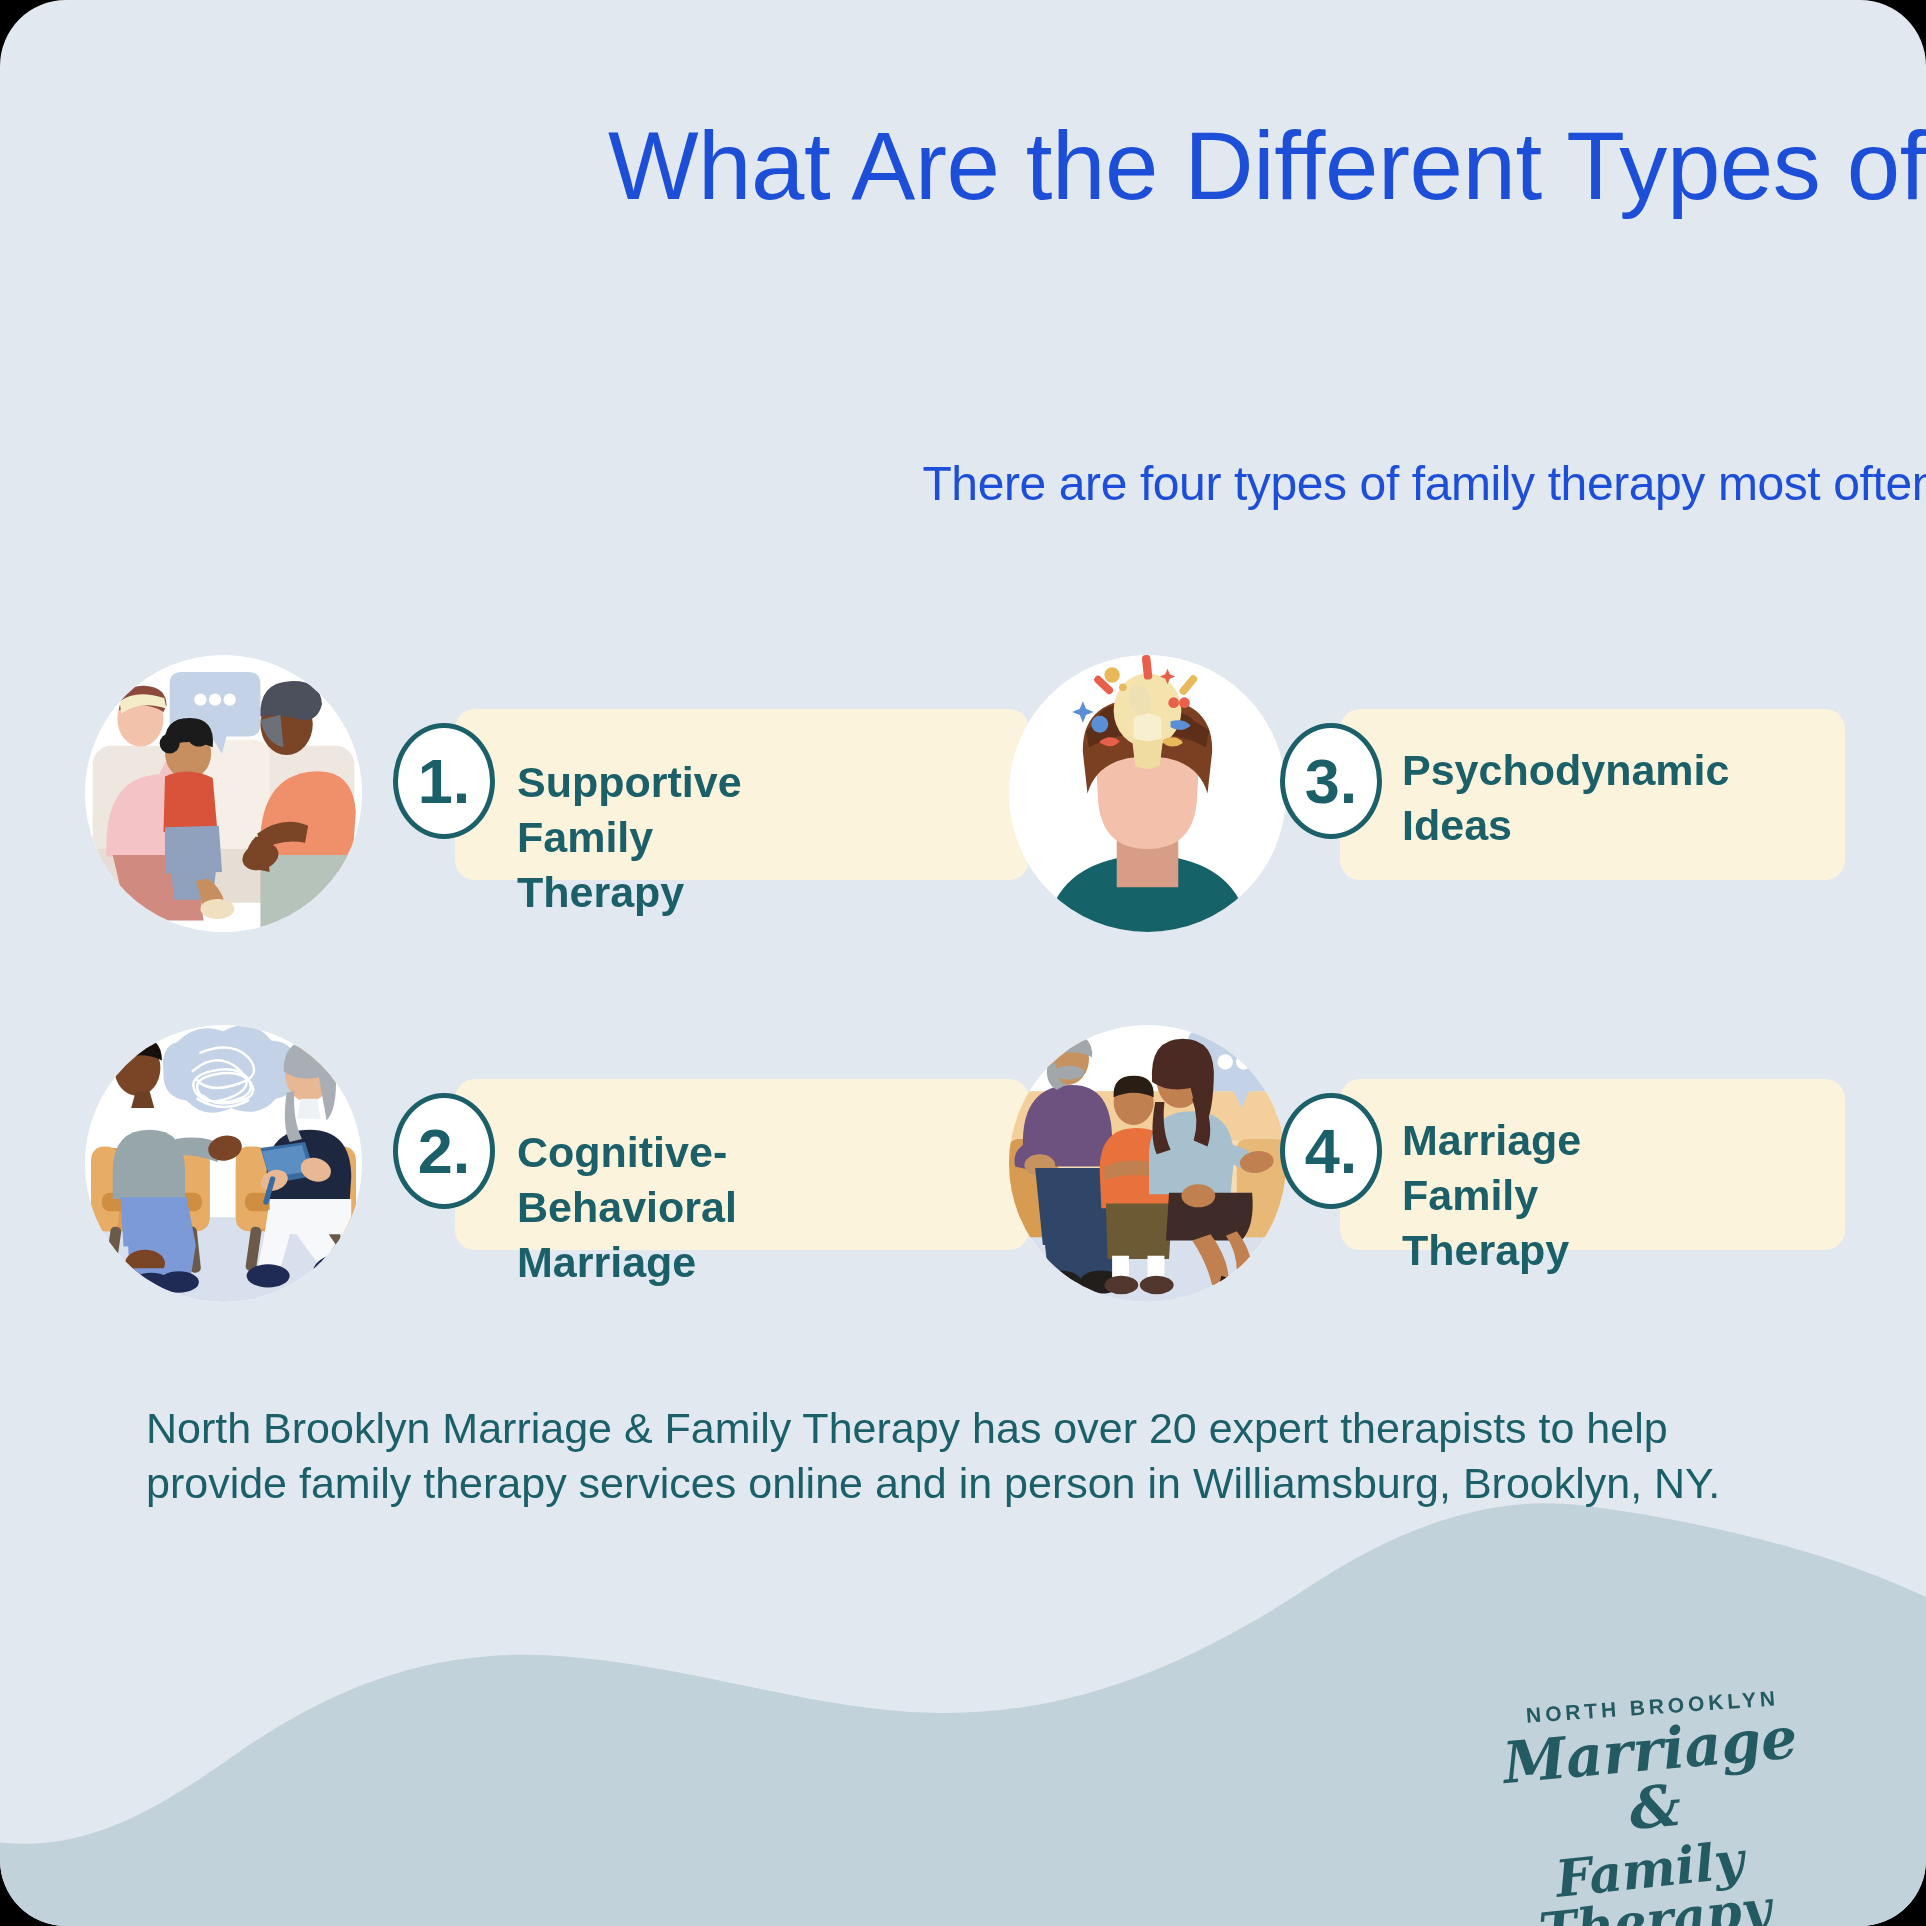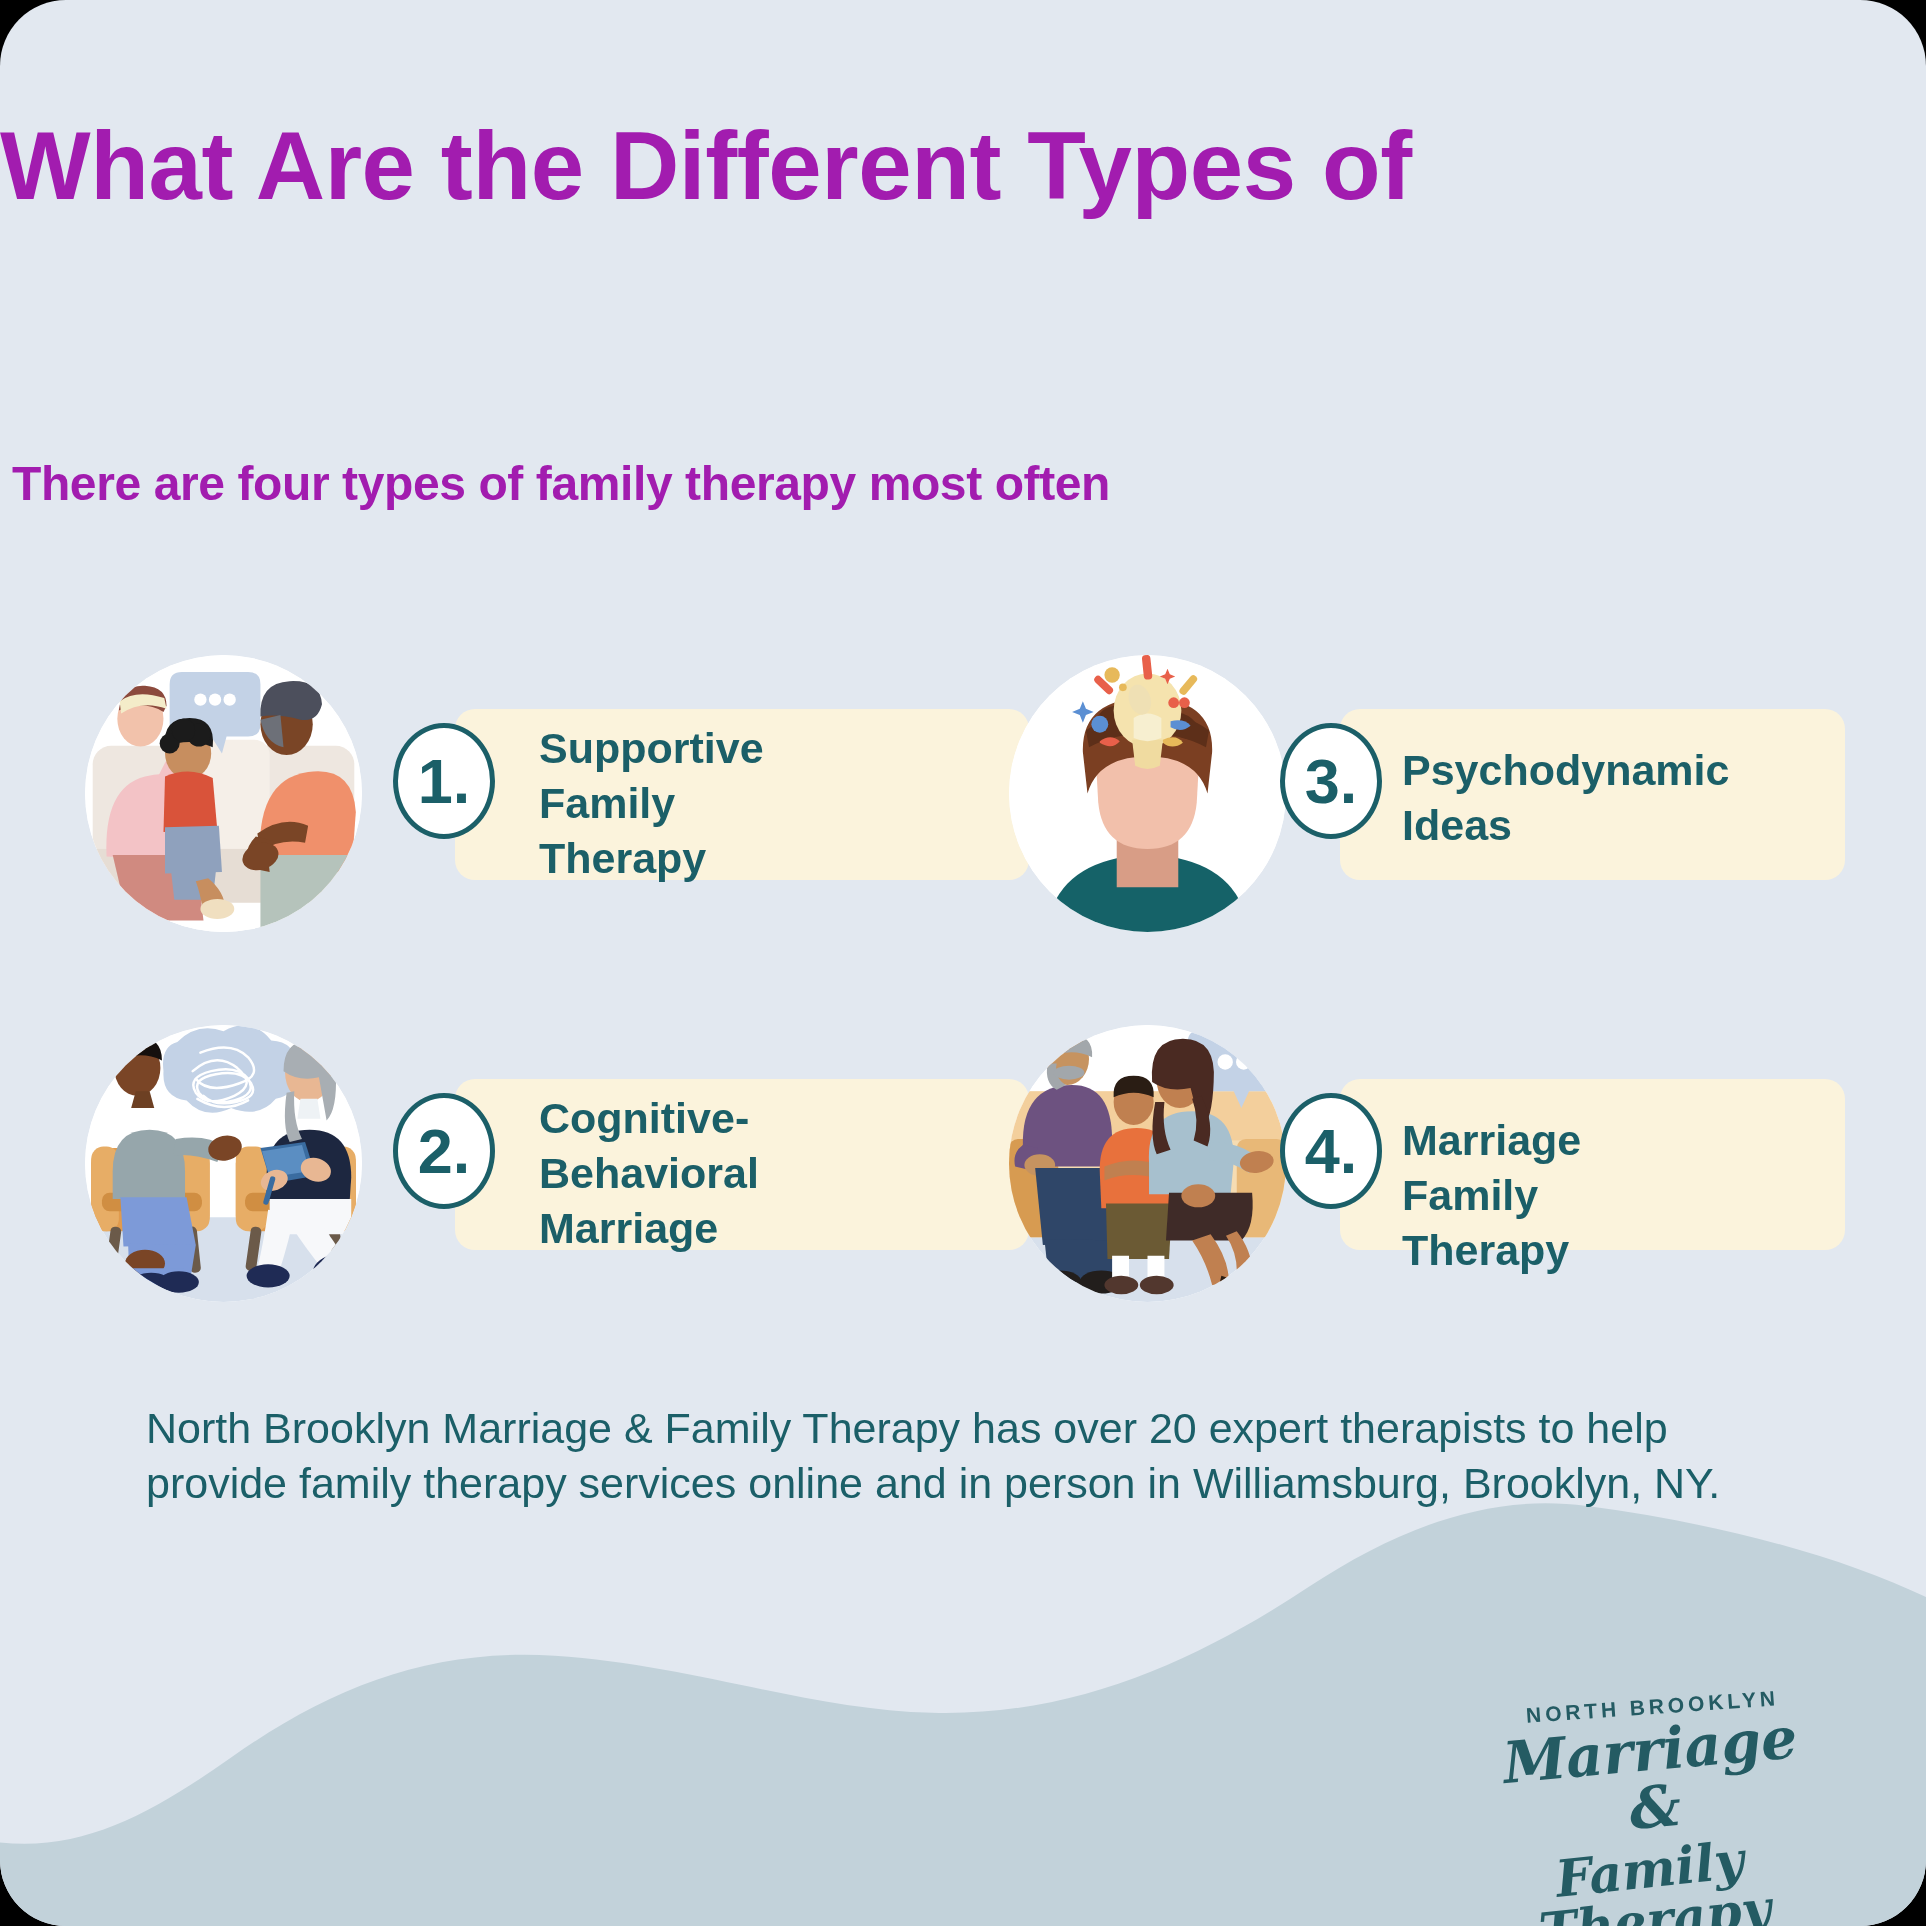--- a/index.html
+++ b/index.html
@@ -5,22 +5,22 @@
   html,body{margin:0;padding:0;background:#000;}
   body{width:1926px;height:1926px;overflow:hidden;
        font-family:"Liberation Sans", sans-serif;}
   #canvas{position:relative;width:1926px;height:1926px;
           background:#e2e8f0;border-radius:66px;overflow:hidden;}
 
   
   #wave{position:absolute;left:0;top:1503px;width:1926px;height:432px;}
 
   
-  .hd{position:absolute;width:100%;text-align:left;color:#a21caf;
-      font-weight:700;letter-spacing:-0.4px;}
+  .hd{position:absolute;width:100%;text-align:right;color:#1d4ed8;
+      font-weight:400;letter-spacing:-0.4px;}
   #title{top:114px;font-size:96px;line-height:1.08;}
   #subtitle{top:455px;font-size:48px;line-height:1.22;padding-left:12px;}
   #footnote{position:absolute;top:1401px;left:146px;width:1641px;text-align:left;
             color:#1b5f68;font-size:43px;line-height:1.28;font-weight:400;}
 
   
   .item{position:absolute;height:277px;}
   .item .circle{position:absolute;left:0;top:0;width:277px;height:277px;
                 border-radius:50%;overflow:hidden;background:#ffffff;}
   .item .circle svg{display:block;width:277px;height:277px;}
@@ -35,21 +35,21 @@
   .lbl{position:absolute;color:#1b5f68;font-size:43px;font-weight:700;
        line-height:1.28;z-index:2;white-space:pre-line;}
 
   
   .col-l{left:85px;}
   .col-r{left:1009px;}
   .row-a{top:655px;}
   .row-b{top:1025px;}
   .col-l .card{left:370px;width:574px;}
   .col-l .badge{left:308px;}
-  .col-l .lbl{left:432px;top:66px;margin-left:22px;}
+  .col-l .lbl{left:432px;top:100px;}
   .col-r .card{left:331px;width:505px;}
   .col-r .badge{left:271px;}
   .col-r .lbl{left:393px;top:88px;}
 
   
   #logo{position:absolute;left:1487px;top:1695px;width:331px;height:216px;
         color:#245b63;text-align:center;}
   #logo .kicker{font-size:21px;letter-spacing:3.9px;font-weight:700;
                 transform:rotate(-4deg);}
   #logo .scr1{font-family:"DejaVu Serif", serif;font-style:italic;

